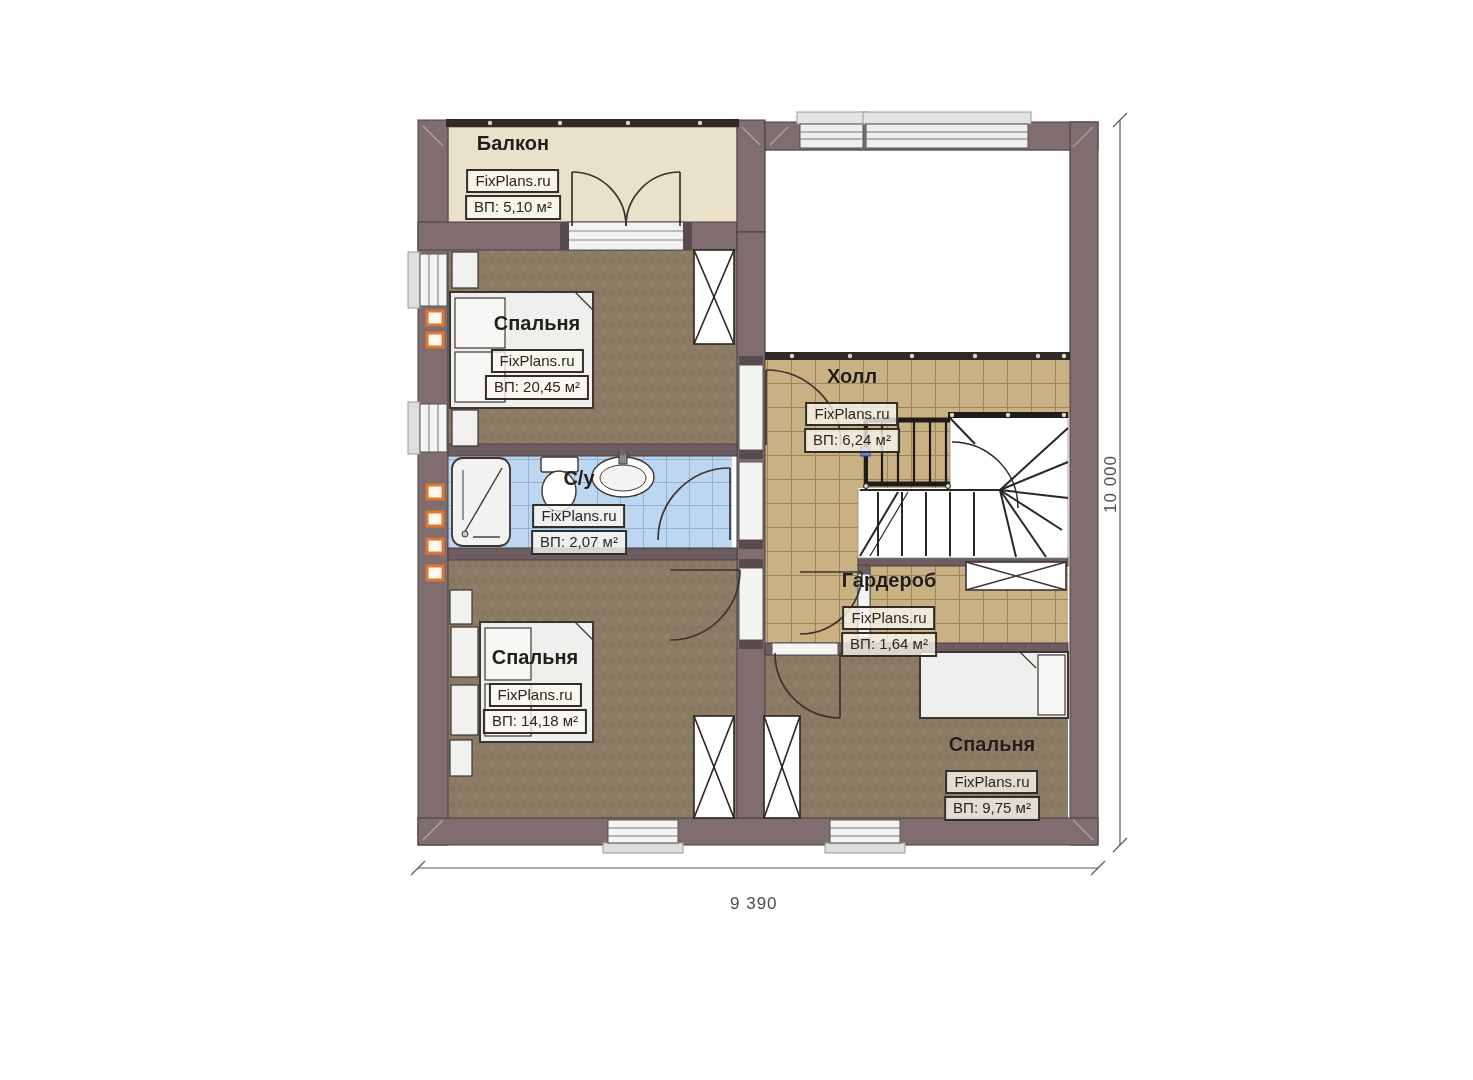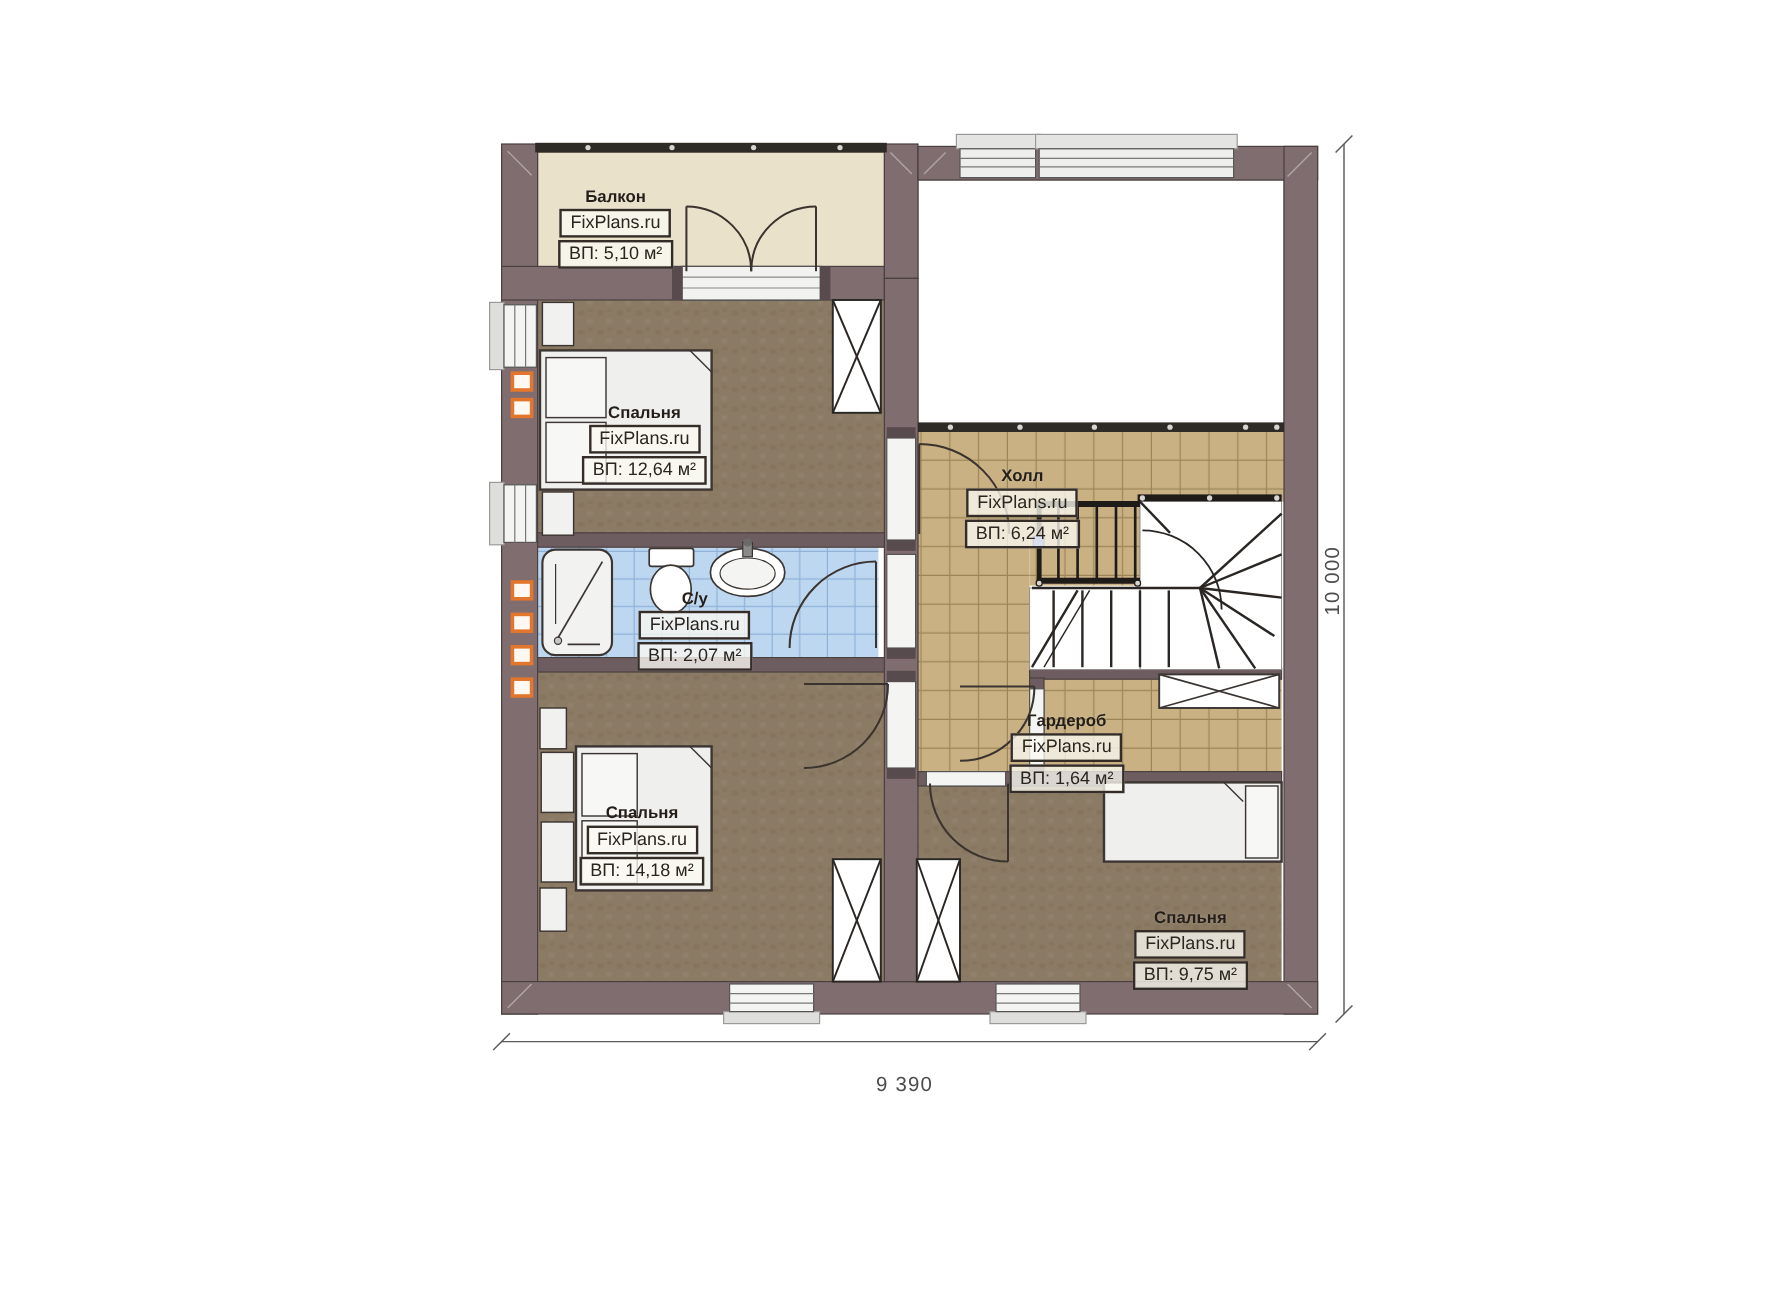--- a/index.html
+++ b/index.html
@@ -3,25 +3,24 @@
 <meta charset="utf-8">
 <style>
   html,body{margin:0;padding:0;background:#ffffff;}
   .canvas{
     position:relative;width:1473px;height:1080px;background:#ffffff;overflow:hidden;
     font-family:"Liberation Sans",sans-serif;
   }
   .plan-svg{position:absolute;left:0;top:0;}
   .room-label{position:absolute;display:flex;flex-direction:column;align-items:center;transform:translateX(-50%);z-index:5;}
   .room-name{
-    font-weight:bold;font-size:14px;color:#241e19;line-height:1.05;white-space:nowrap;
+    font-weight:bold;font-size:20px;color:#241e19;line-height:1.05;white-space:nowrap;
     text-shadow:0 0 2px rgba(255,255,255,0.25);
-    margin-top:23px;
   }
-  .info-box{display:flex;flex-direction:column;align-items:center;margin-top:3px;}
+  .info-box{display:flex;flex-direction:column;align-items:center;margin-top:15px;}
   .info-row{
     border:2px solid #332c27;background:rgba(250,248,241,0.78);
     padding:1px 7px 2px 7px;font-size:15px;color:#2b2520;white-space:nowrap;line-height:1.15;
   }
   .info-row.area{margin-top:2px;}
   .dim-label{
     position:absolute;font-size:17px;color:#4c4c4c;z-index:4;white-space:nowrap;letter-spacing:1px;
   }
   .dim-label.vertical{transform:rotate(-90deg);transform-origin:center center;}
 </style>
@@ -358,21 +357,21 @@
   <div class="info-box">
     <div class="info-row brand">FixPlans.ru</div>
     <div class="info-row area">ВП: 5,10 м²</div>
   </div>
 </div>
 
 <div class="room-label" style="left:537px;top:313px">
   <div class="room-name">Спальня</div>
   <div class="info-box">
     <div class="info-row brand">FixPlans.ru</div>
-    <div class="info-row area">ВП: 12,64 м²</div>
+    <div class="info-row area">ВП: 20,45 м²</div>
   </div>
 </div>
 
 <div class="room-label" style="left:852px;top:366px">
   <div class="room-name">Холл</div>
   <div class="info-box">
     <div class="info-row brand">FixPlans.ru</div>
     <div class="info-row area">ВП: 6,24 м²</div>
   </div>
 </div>

